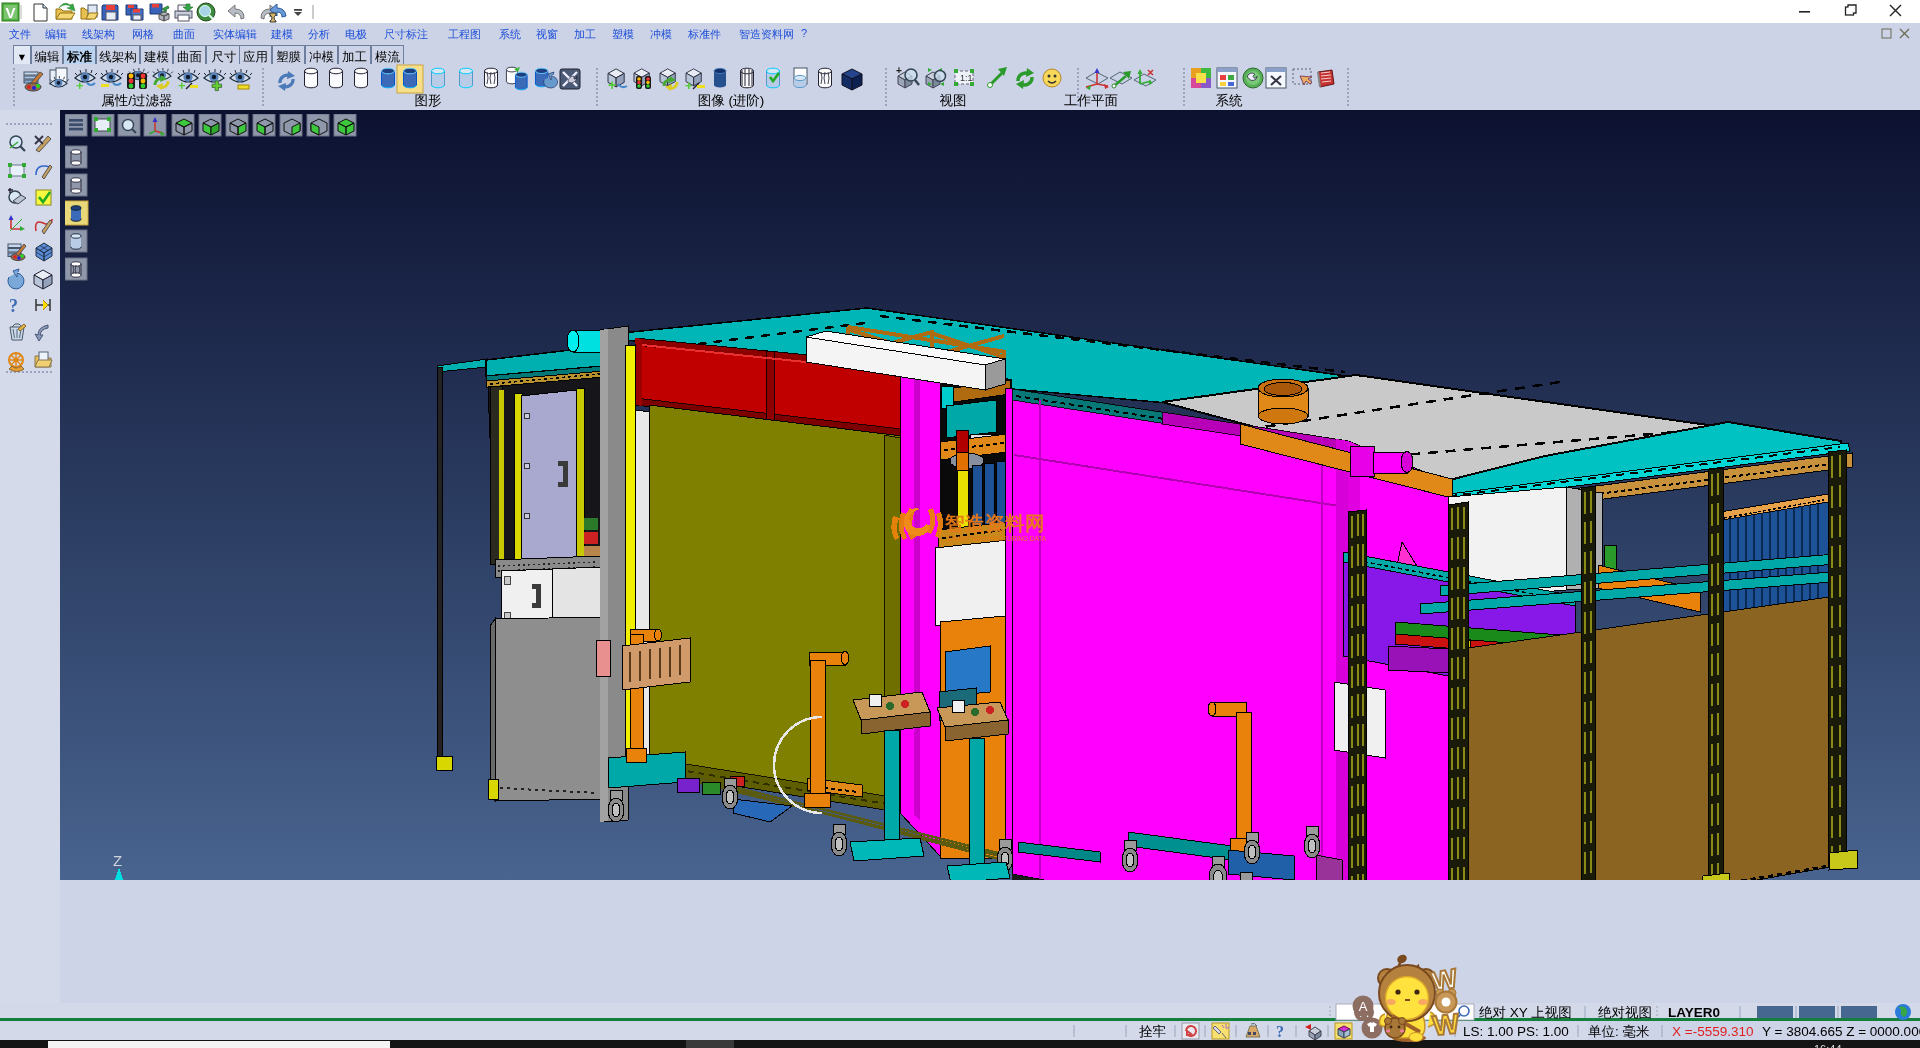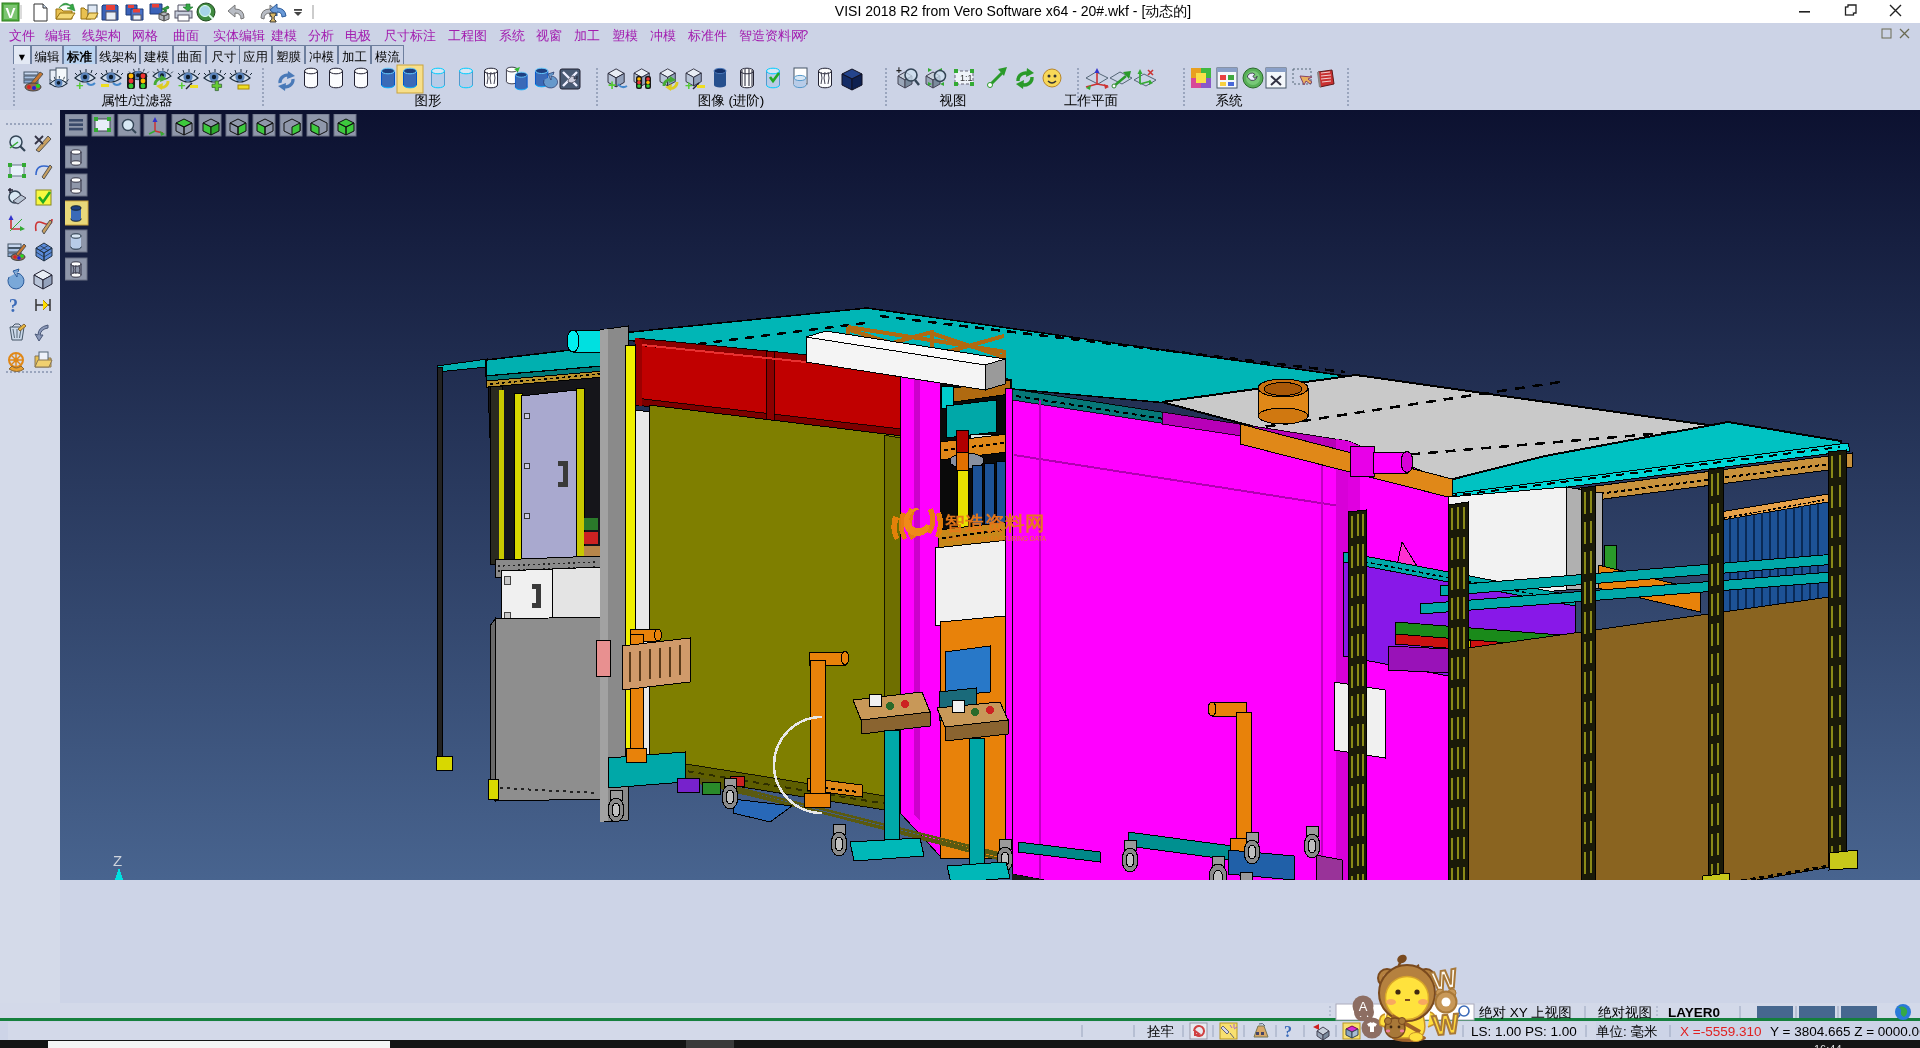--- a/index.html
+++ b/index.html
@@ -1,27 +1,27 @@
 <!DOCTYPE html>
 <html><head><meta charset="utf-8"><style>
 *{margin:0;padding:0;box-sizing:border-box}svg{display:block}
 html,body{width:1920px;height:1048px;overflow:hidden;font-family:"Liberation Sans",sans-serif}
 #app{position:relative;width:1920px;height:1048px;background:#cdd4e7}
 .abs{position:absolute}
 #titlebar{left:0;top:0;width:1920px;height:23px;background:#fff}
 #title{left:0;top:3px;width:1920px;text-align:center;font-size:14px;color:#000}
-#menubar{left:0;top:23px;width:1920px;height:21px;background:#ccd3e6;font-size:13px;color:#a21caf}
+#menubar{left:0;top:23px;width:1920px;height:21px;background:#ccd3e6;font-size:11px;color:#1d4ed8}
 #menubar span{position:absolute;top:4px}
 #tabrow{left:0;top:44px;width:1920px;height:20px;background:#ccd3e6;font-size:12.5px}
 .tab{position:absolute;top:1px;height:19px;border:1px solid #6e7f9e;border-bottom:none;background:#ccd3e6;text-align:center;padding-top:3px}
 #toolbar{left:0;top:64px;width:1920px;height:46px;background:#ccd3e6}
 #leftpanel{left:0;top:110px;width:60px;height:893px;background:#d4dae9}
 #viewport{left:60px;top:110px;width:1860px;height:770px;background:linear-gradient(180deg,#0c1130 0%,#48648f 100%);overflow:hidden}
 #status1{left:0;top:1003px;width:1920px;height:18px;background:#d3d9e9;border-bottom:3px solid #15803d;font-size:13px}
-#status2{left:8px;top:1022px;width:1588px;height:18px;background:#d3d9e9;font-size:13px}
+#status2{left:0;top:1022px;width:1588px;height:18px;background:#d3d9e9;font-size:13px}
 #taskbar{left:0;top:1040px;width:1920px;height:8px;background:#141414}
 </style></head><body>
 <div id="app">
   <div id="titlebar" class="abs">
     <svg width="1920" height="23">
 
       <rect x="2" y="3" width="17" height="18" fill="#52b043" stroke="#2a7a1a"></rect>
       <rect x="4" y="5" width="13" height="14" fill="#fff" fill-opacity="0.25"></rect>
       <text x="10.5" y="18" font-size="15" font-weight="bold" fill="#fff" text-anchor="middle" font-family="Liberation Sans">V</text>
       <line x1="21" y1="5" x2="21" y2="19" stroke="#b8b8b8"></line>
@@ -71,21 +71,20 @@
       <path d="M294 12 h8 l-4 4 z" fill="#444"></path>
         <rect x="294" y="9" width="8" height="1.8" fill="#444"></rect>
       <line x1="313" y1="5" x2="313" y2="19" stroke="#999"></line>
 
       <rect x="1799" y="11" width="11" height="1.6" fill="#222"></rect>
       <rect x="1845.5" y="7" width="8" height="8" fill="none" stroke="#222" stroke-width="1.3"></rect>
       <path d="M1848 7 v-2 h8 v8 h-2" fill="#fff" stroke="#222" stroke-width="1.3"></path>
       <path d="M1890 5 l11 11 M1901 5 l-11 11" stroke="#222" stroke-width="1.4"></path>
     </svg>
   </div>
-  <div id="title" class="abs" style="left:553px;width:920px;text-align:center">VISI 2018 R2 from Vero Software x64 - 20#.wkf - [动态的]</div>
   <div id="menubar" class="abs">
       <span style="left:9px">文件</span>
       <span style="left:45px">编辑</span>
       <span style="left:82px">线架构</span>
       <span style="left:132px">网格</span>
       <span style="left:173px">曲面</span>
       <span style="left:213px">实体编辑</span>
       <span style="left:271px">建模</span>
       <span style="left:308px">分析</span>
       <span style="left:345px">电极</span>

